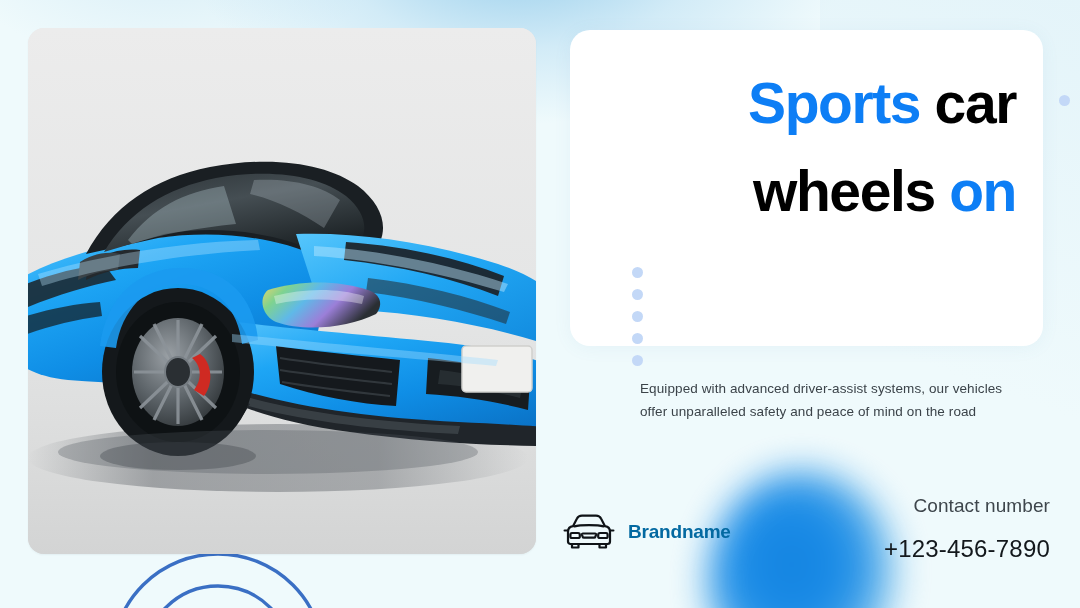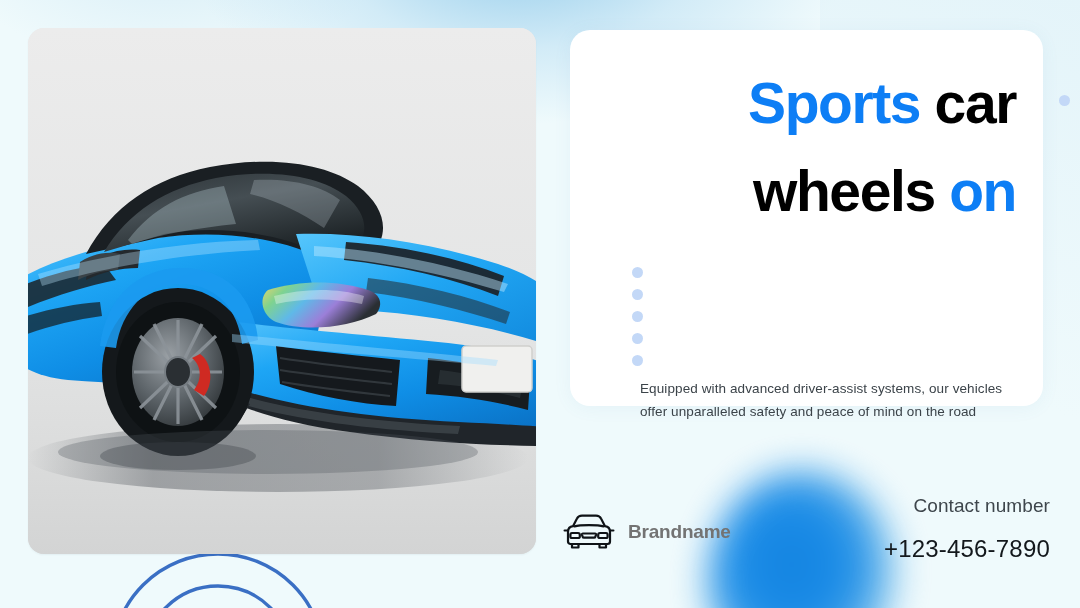--- a/index.html
+++ b/index.html
@@ -42,21 +42,21 @@
   .photo{
     position:absolute; left:28px; top:28px; width:508px; height:526px;
     border-radius:16px; overflow:hidden;
     background:linear-gradient(175deg,#e9eaea 0%,#e3e4e4 40%,#dedfdf 70%,#d9dada 100%);
     box-shadow:0 1px 2px rgba(40,60,80,.06);
   }
   .photo svg{ display:block; width:100%; height:100%; }
 
   
   .card{
-    position:absolute; left:570px; top:30px; width:473px; height:376px;
+    position:absolute; left:570px; top:30px; width:473px; height:316px;
     background:#ffffff; border-radius:20px;
     box-shadow:0 2px 18px rgba(90,140,180,.07);
   }
   .headline{
     position:absolute; left:26px; top:30px; width:420px;
     text-align:right;
     font-size:57px; line-height:1.54;
     font-weight:bold; letter-spacing:-1.4px;
     color:#000;
   }
@@ -76,21 +76,21 @@
     letter-spacing:.1px;
   }
 
   
   .brand{
     position:absolute; left:562px; top:513px;
     display:flex; align-items:center; gap:12px;
     z-index:4;
   }
   .brand svg{ display:block; }
-  .brand-name{ font-size:19px; font-weight:bold; color:#737373; letter-spacing:-.2px; }
+  .brand-name{ font-size:19px; font-weight:bold; color:#0369a1; letter-spacing:-.2px; }
 
   .contact{
     position:absolute; right:30px; top:495px;
     text-align:right; z-index:4;
   }
   .contact-label{ font-size:19px; color:#3e464c; letter-spacing:.1px; }
   .contact-number{ font-size:24px; color:#13181c; margin-top:18px; letter-spacing:.2px; }
 
   
   .edge-dot{

